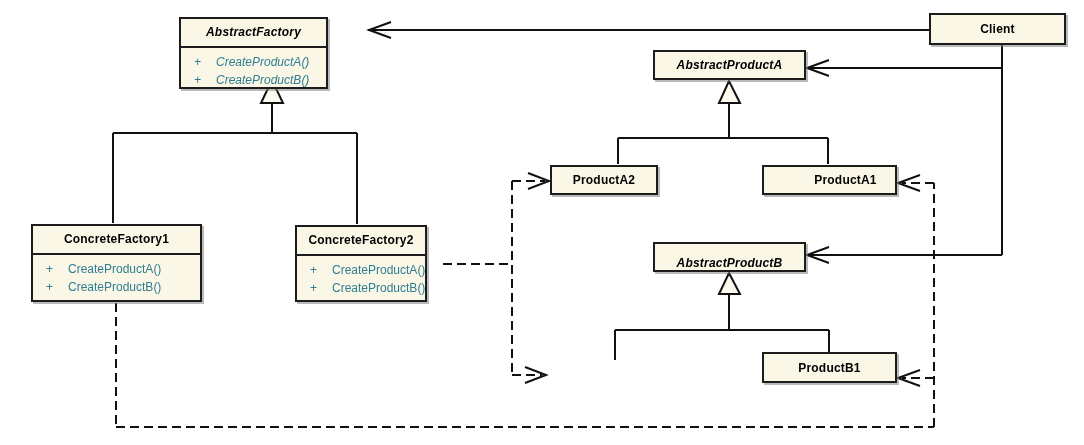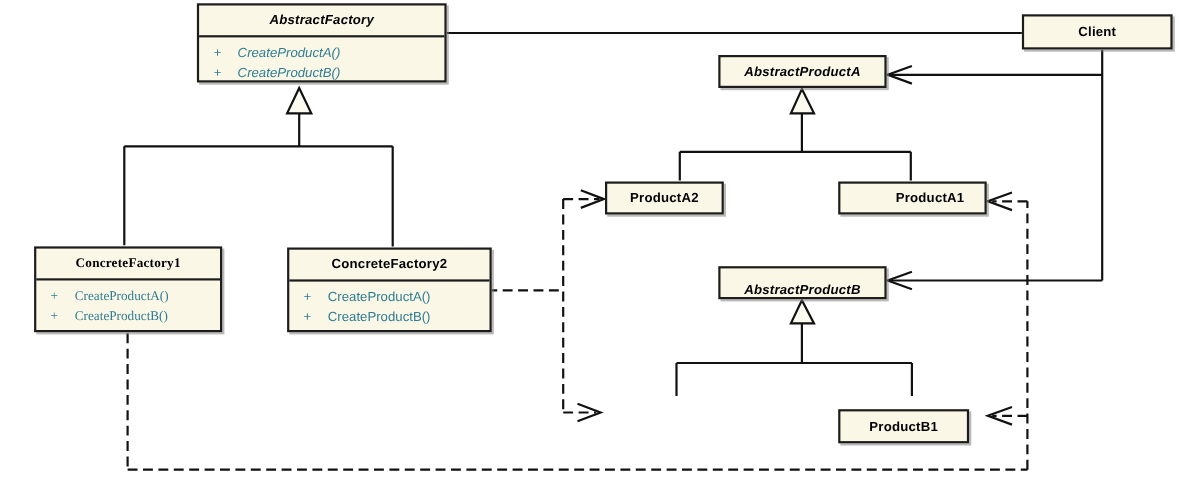--- a/index.html
+++ b/index.html
@@ -76,21 +76,21 @@
       <path class="arrowhead" d="M525 367 L546 375 L525 383"></path>
     </g>
 
     <g>
       <path class="dashed" d="M116 303 V427 M116 427 H934 M934 427 V183 M934 183 H902 M934 378 H902"></path>
       <path class="arrowhead" d="M920 175 L898 183 L920 191"></path>
       <path class="arrowhead" d="M920 370 L898 378 L920 386"></path>
     </g>
   </svg>
 
-  <div class="uml-class two abstract" style="left:179px;top:3px;width:227px;height:72px;">
+  <div class="uml-class two abstract" style="left:179px;top:17px;width:149px;height:72px;">
     <div class="uml-title">AbstractFactory</div>
     <div class="uml-methods">
       <div class="uml-method">
         <span class="vis">+</span>
         <span>CreateProductA()</span>
       </div>
       <div class="uml-method">
         <span class="vis">+</span>
         <span>CreateProductB()</span>
       </div>
@@ -111,39 +111,39 @@
 
   <div class="uml-class simple" style="left:762px;top:165px;width:135px;height:30px;padding-left:32px;">
     <div class="uml-title">ProductA1</div>
   </div>
 
   <div class="uml-class simple abstract" style="left:653px;top:242px;width:153px;height:30px;align-items:flex-end;">
     <div class="uml-title">AbstractProductB</div>
   </div>
 
 
-  <div class="uml-class simple" style="left:762px;top:372px;width:119px;height:31px;">
+  <div class="uml-class simple" style="left:762px;top:352px;width:135px;height:31px;">
     <div class="uml-title">ProductB1</div>
   </div>
 
-  <div class="uml-class two" style="left:31px;top:224px;width:171px;height:78px;font-family:Liberation Serif, serif;">
+  <div class="uml-class two" style="left:31px;top:224px;width:171px;height:78px;">
     <div class="uml-title">ConcreteFactory1</div>
     <div class="uml-methods">
       <div class="uml-method">
         <span class="vis">+</span>
         <span>CreateProductA()</span>
       </div>
       <div class="uml-method">
         <span class="vis">+</span>
         <span>CreateProductB()</span>
       </div>
     </div>
   </div>
 
-  <div class="uml-class two" style="left:261px;top:225px;width:186px;height:77px;">
+  <div class="uml-class two" style="left:295px;top:225px;width:132px;height:77px;">
     <div class="uml-title">ConcreteFactory2</div>
     <div class="uml-methods">
       <div class="uml-method">
         <span class="vis">+</span>
         <span>CreateProductA()</span>
       </div>
       <div class="uml-method">
         <span class="vis">+</span>
         <span>CreateProductB()</span>
       </div>

